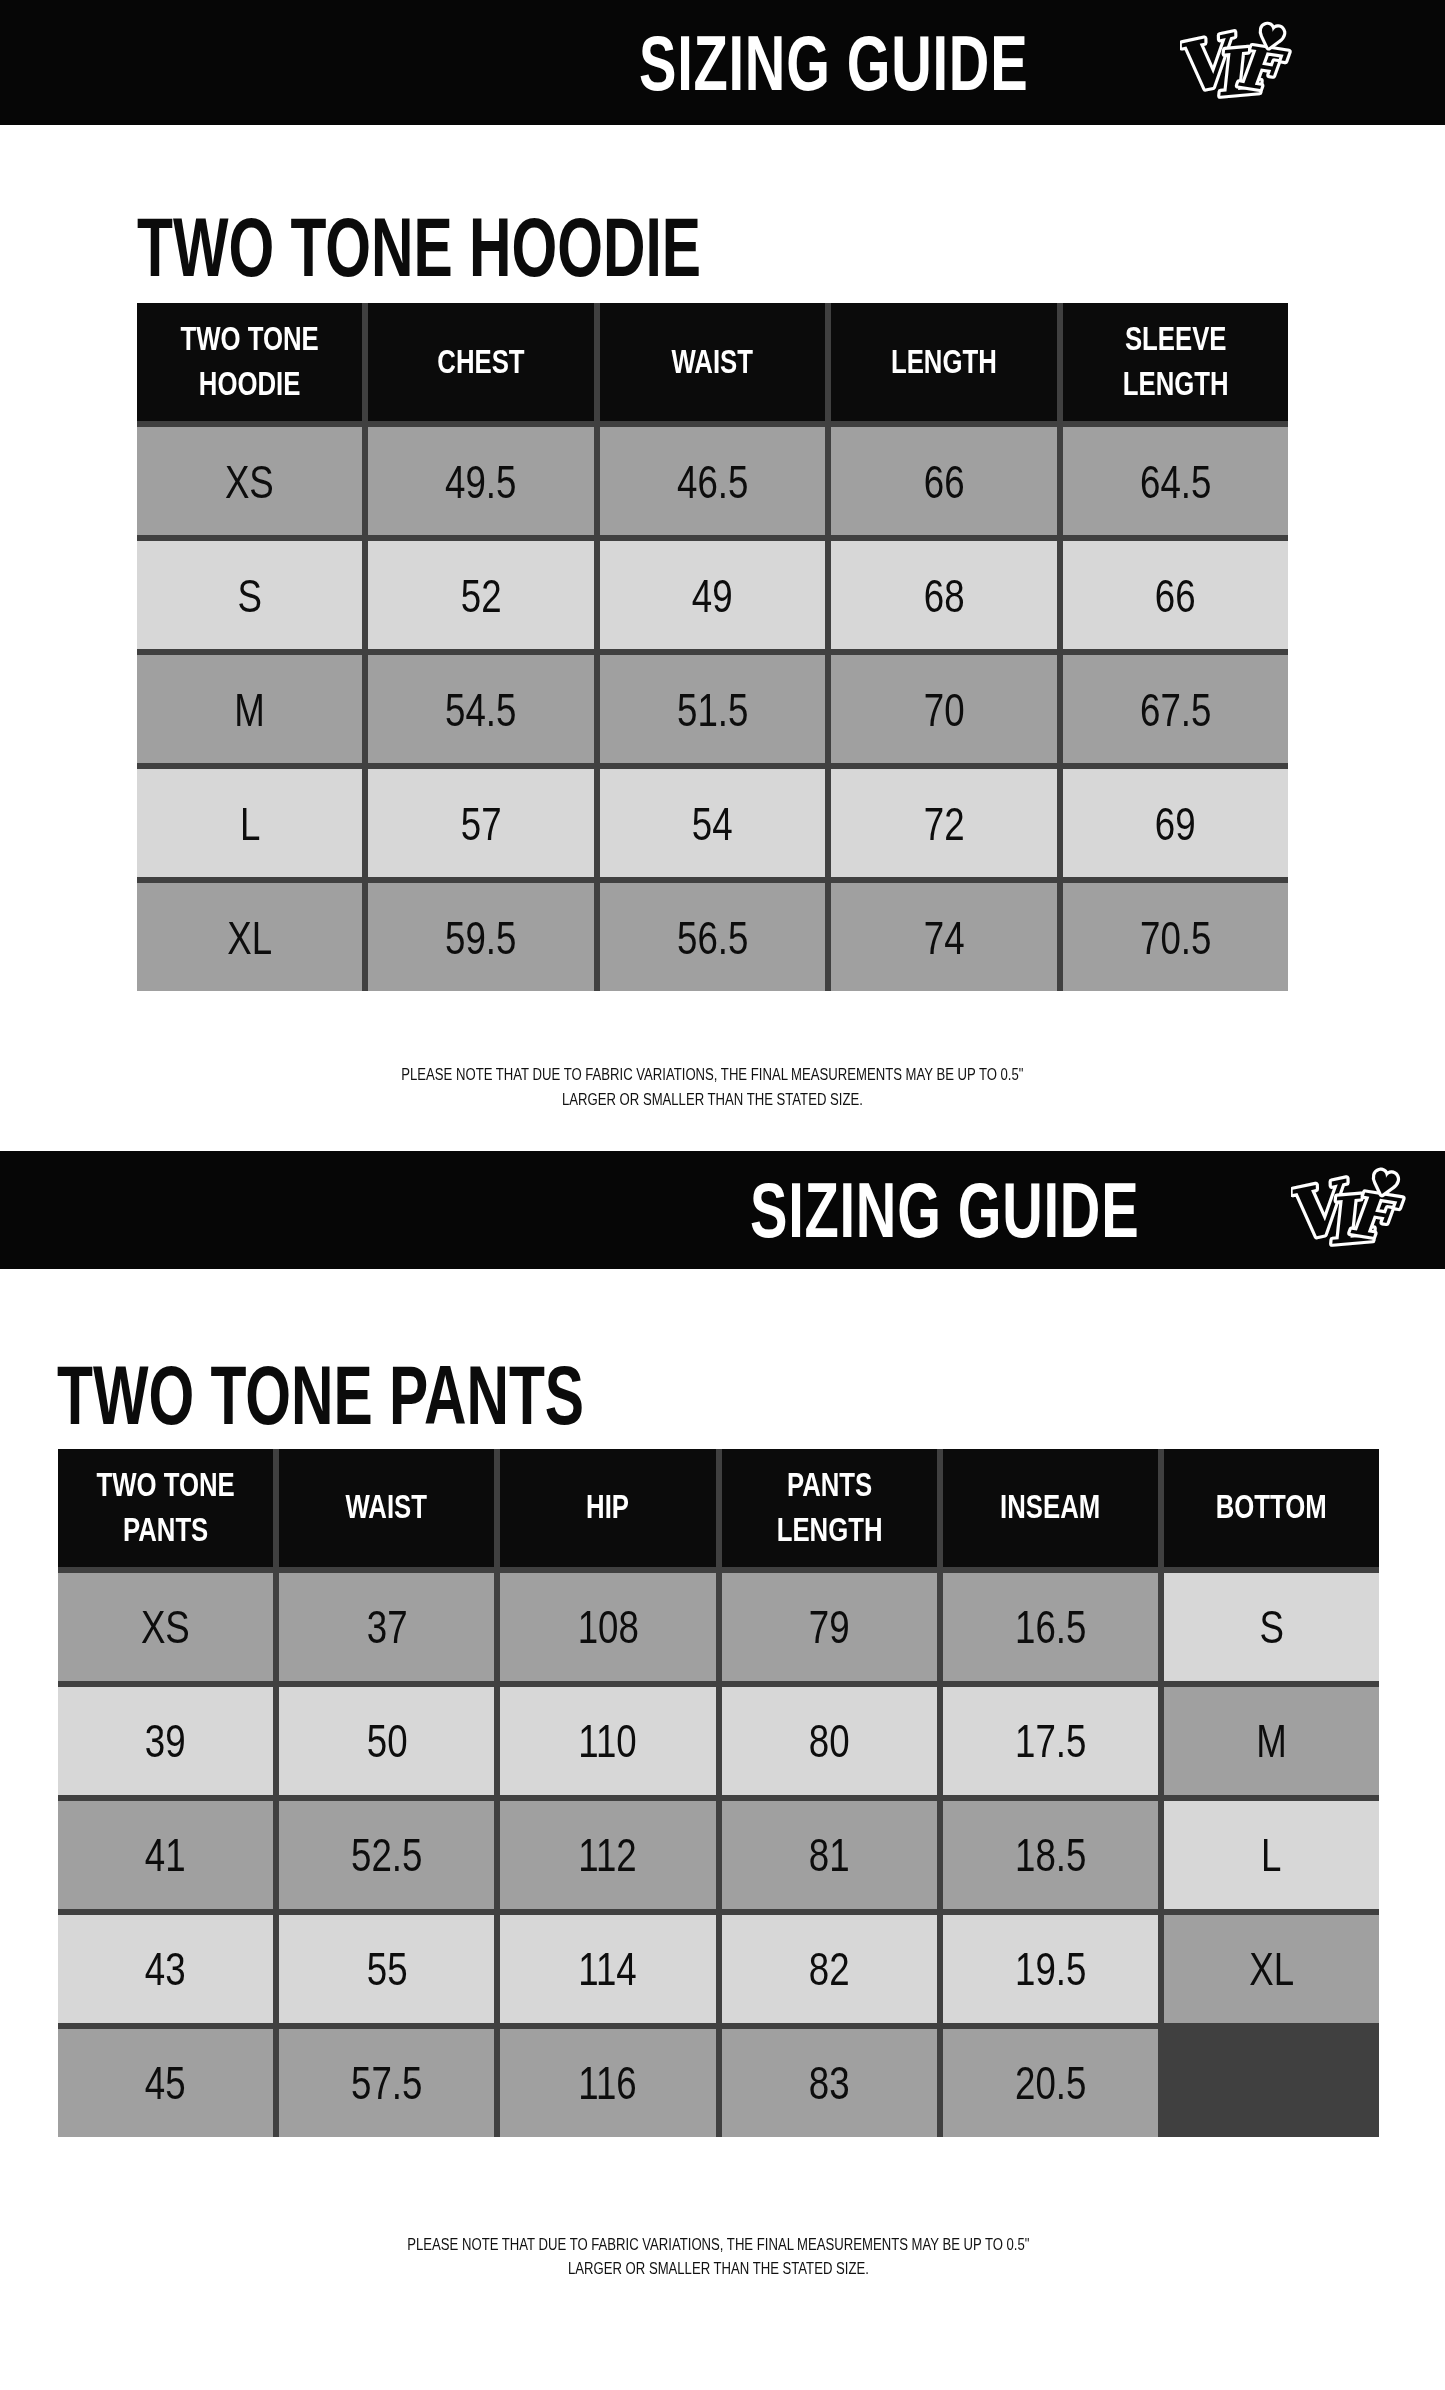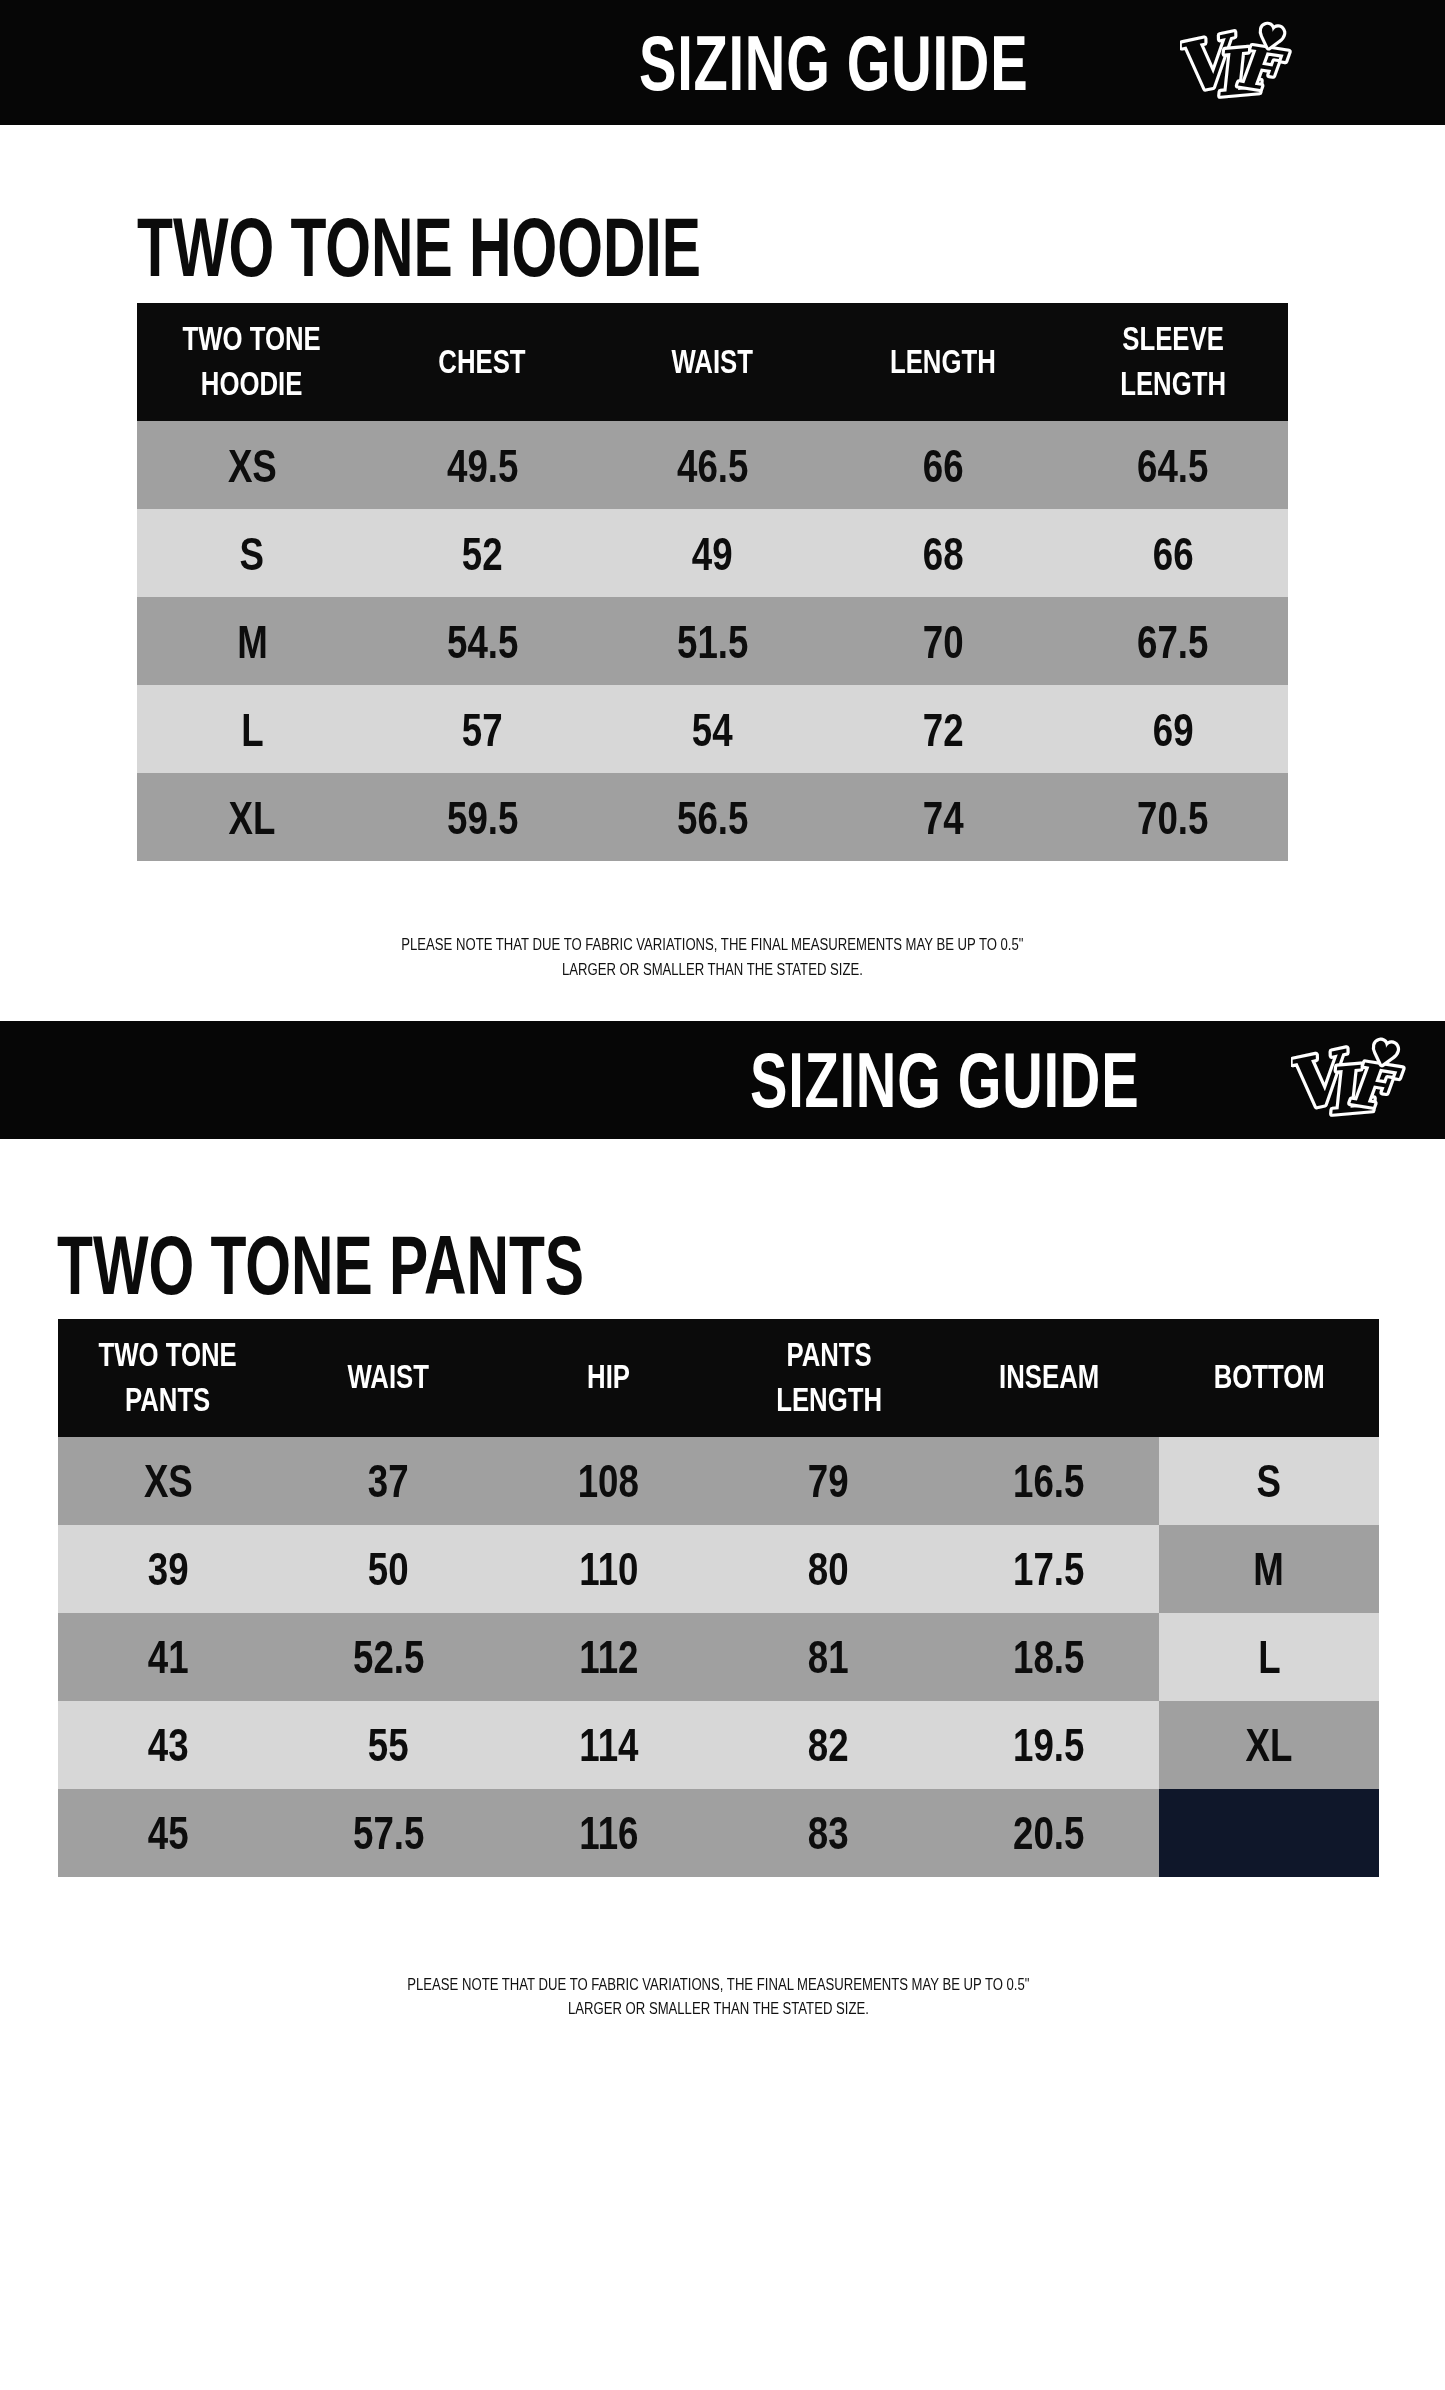--- a/index.html
+++ b/index.html
@@ -47,21 +47,22 @@
     transform: scaleX(0.70);
     transform-origin: left center;
     white-space: nowrap;
   }
   .title-row-1 { margin: 80px 0 0 137px; }
   .title-row-2 { margin: 84px 0 0 57px; }
 
   
   .size-table {
     display: grid;
-    background: #0f172a;
+    gap: 6px;
+    background: #404040;
   }
   .hoodie-table {
     grid-template-columns: repeat(5, 1fr);
     margin: 14px 157px 0 137px;
   }
   .pants-table {
     grid-template-columns: repeat(6, 1fr);
     margin: 12px 66px 0 58px;
   }
   .cell {
@@ -75,22 +76,22 @@
     color: #ffffff;
     height: 118px;
     font-weight: bold;
   }
   .head-cell .cond {
     font-size: 33px;
     white-space: pre-line;
     line-height: 1.35;
   }
   .data-cell {
-    height: 88px;
-    font-weight: bold;
+    height: 108px;
+    font-weight: normal;
     color: #0d0d0d;
   }
   .data-cell .cond { font-size: 47px; }
   .row-dark  { background: #a0a0a0; }
   .row-light { background: #d7d7d7; }
 
   .cond {
     display: inline-block;
     transform: scaleX(0.78);
     transform-origin: center center;

